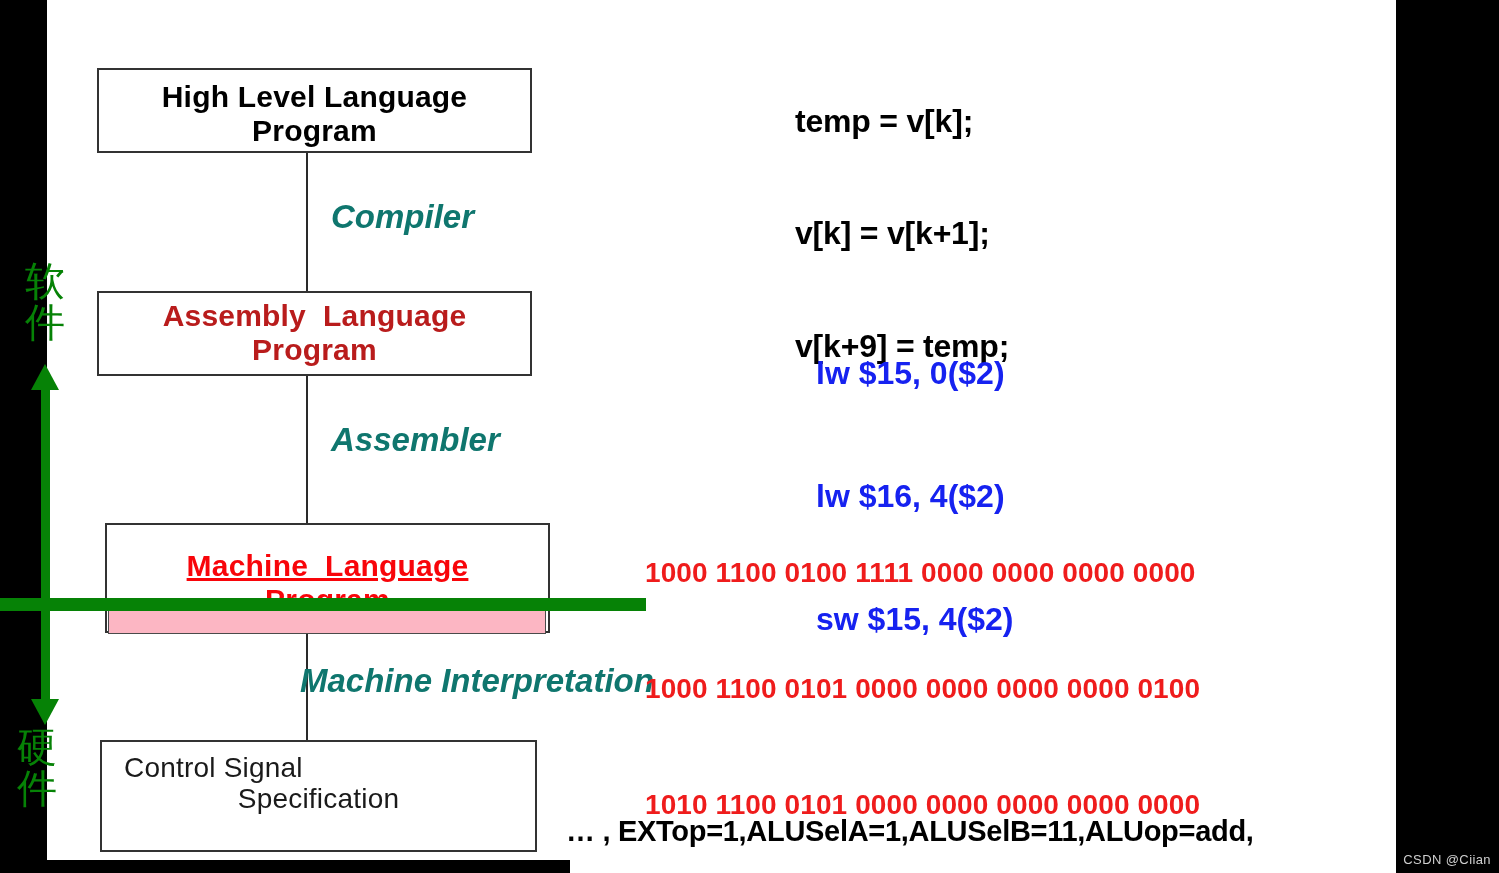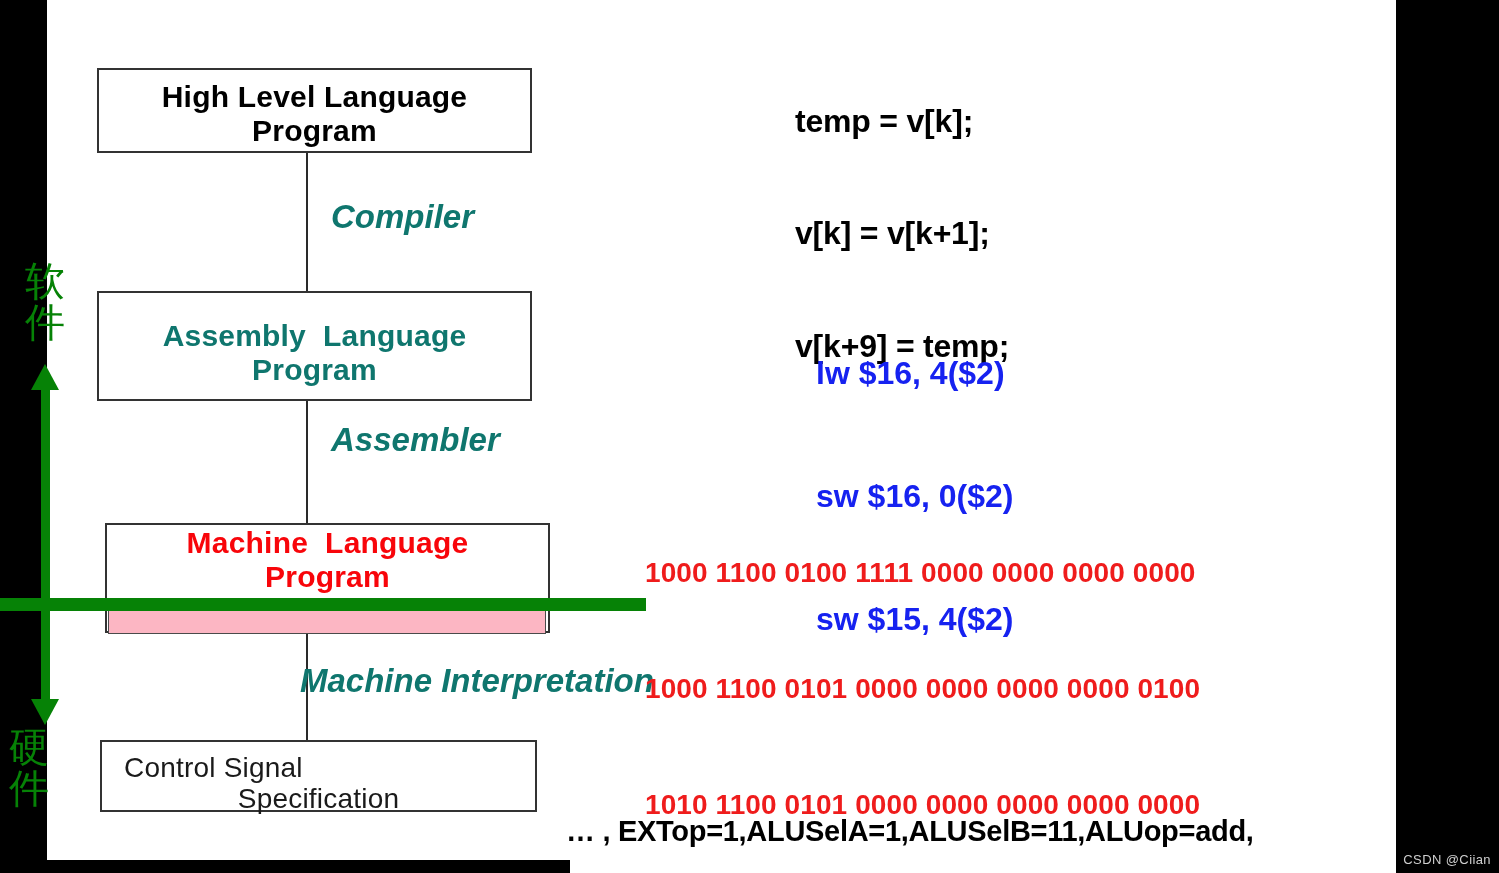--- a/index.html
+++ b/index.html
@@ -43,31 +43,32 @@
     letter-spacing: 0.2px;
   }
   .flow-box .ln { display: block; white-space: pre; }
 
   #box-hll {
     left: 97px; top: 68px; width: 435px; height: 85px;
     font-size: 30px; color: #000000;
     padding-top: 10px;
   }
   #box-asm {
-    left: 97px; top: 291px; width: 435px; height: 110px;
-    font-size: 30px; color: #0f766e;
-    padding-top: 26px;
+    left: 97px; top: 291px; width: 435px; height: 85px;
+    font-size: 30px; color: #b91c1c;
+    padding-top: 6px;
   }
   #box-mach {
     left: 105px; top: 523px; width: 445px; height: 110px;
     font-size: 30px; color: #f8050a;
-    padding-top: 1px;
+    padding-top: 24px;
+    text-decoration: underline;
   }
   #box-ctrl {
-    left: 100px; top: 740px; width: 437px; height: 72px;
+    left: 100px; top: 740px; width: 437px; height: 112px;
     font-size: 28px; color: #1a1a1a; font-weight: normal;
     padding-top: 10px;
   }
   #box-ctrl .ln:first-child { text-align: left; padding-left: 22px; }
 
   
   #mach-highlight {
     position: absolute;
     left: 108px; top: 609px; width: 438px; height: 25px;
     background: #fcb6c3;
@@ -129,21 +130,21 @@
     position: absolute;
     color: #068206;
     font-size: 40px;
     font-weight: normal;
     line-height: 1.02;
     width: 46px;
     text-align: center;
     font-family: Liberation Serif, serif;
   }
   #label-software { left: 22px; top: 262px; }
-  #label-hardware { left: 6px; top: 728px; }
+  #label-hardware { left: 14px; top: 728px; }
 
   
   .code-block {
     position: absolute;
     font-weight: bold;
     white-space: pre;
     line-height: 1.17;
   }
   .code-block .ln { display: block; }
 
@@ -231,22 +232,22 @@
   <div class="cjk-axis-label" id="label-software">软件</div>
   <div class="cjk-axis-label" id="label-hardware">硬件</div>
 
   <div class="code-block" id="hll-code">
     <span class="ln">temp = v[k];</span>
     <span class="ln">v[k] = v[k+1];</span>
     <span class="ln">v[k+9] = temp;</span>
   </div>
 
   <div class="code-block" id="asm-code">
+    <span class="ln">lw $15, 0($2)</span>
     <span class="ln">lw $16, 4($2)</span>
-    <span class="ln">sw $16, 0($2)</span>
     <span class="ln">sw $15, 4($2)</span>
   </div>
 
   <div class="code-block" id="bin-code">
     <span class="ln">1000 1100 0100 1111 0000 0000 0000 0000</span>
     <span class="ln">1000 1100 0101 0000 0000 0000 0000 0100</span>
     <span class="ln">1010 1100 0101 0000 0000 0000 0000 0000</span>
     
   </div>
 

